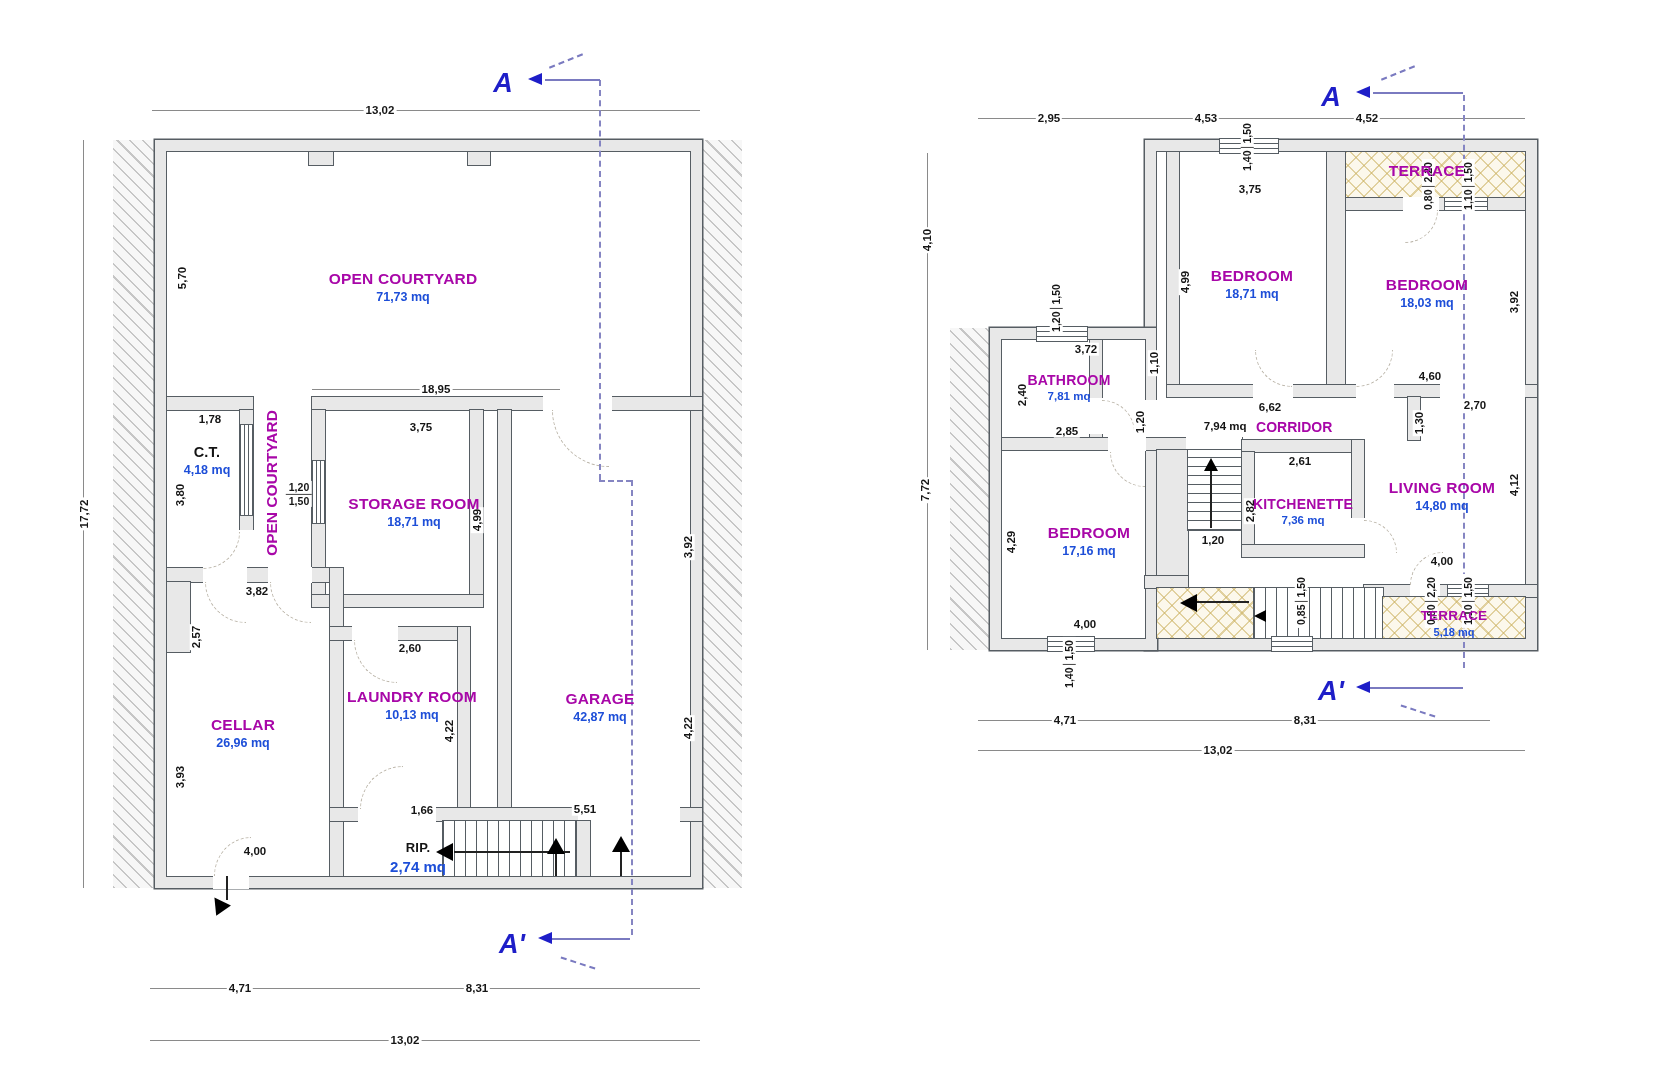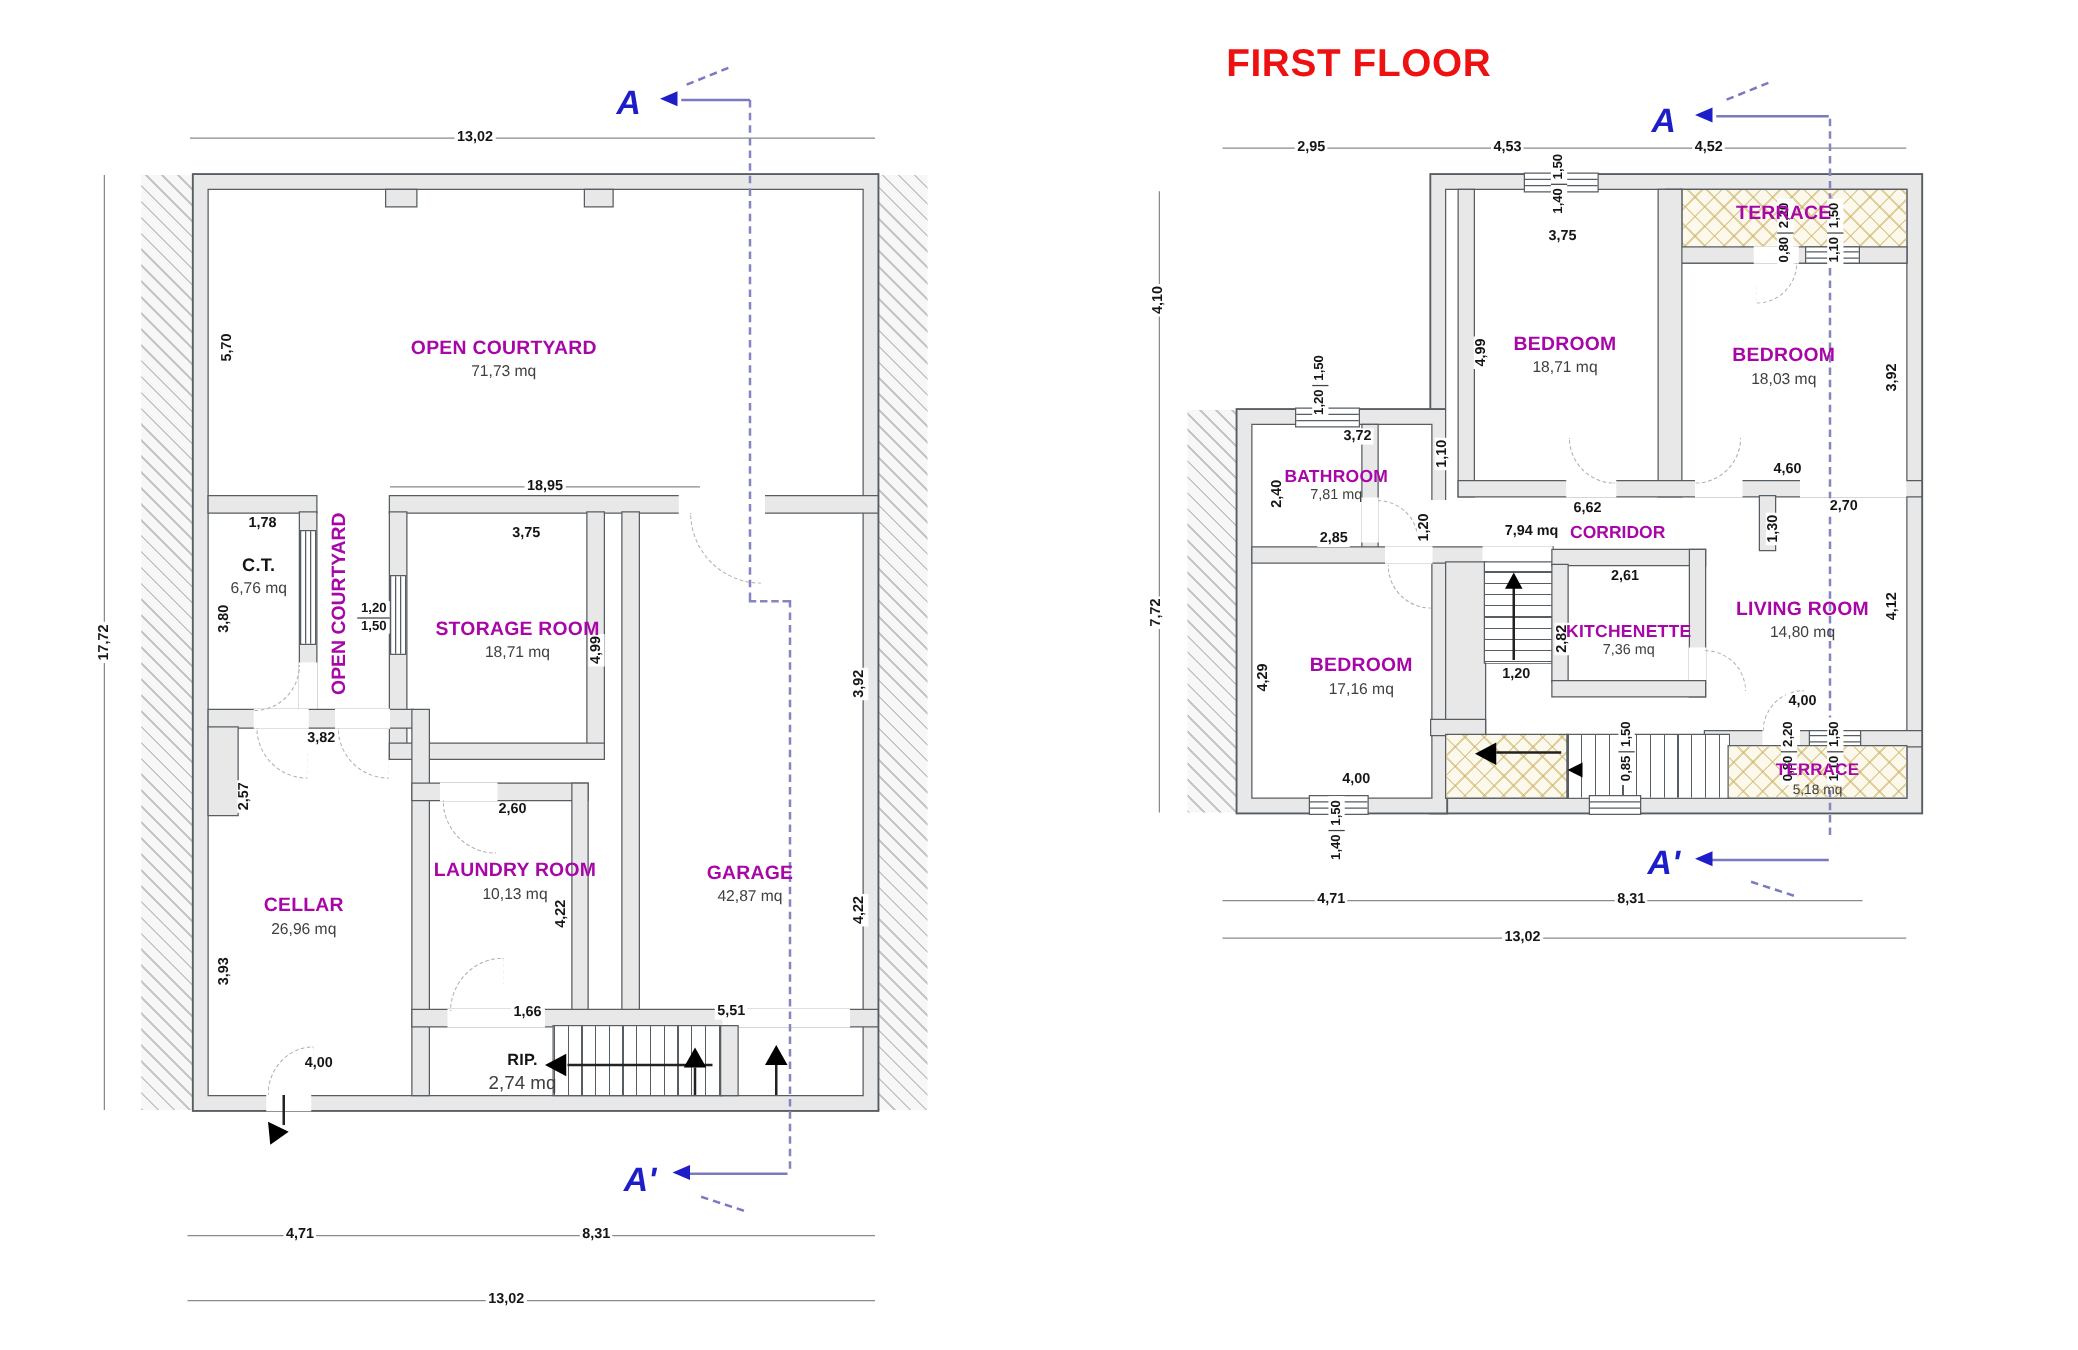--- a/index.html
+++ b/index.html
@@ -20,21 +20,21 @@
   .dv{transform:translate(-50%,-50%) rotate(-90deg)}
   .dpv{position:absolute;transform:translate(-50%,-50%) rotate(-90deg);display:flex;align-items:center;font-size:10.5px;font-weight:bold;background:#fff;white-space:nowrap;line-height:1;z-index:30}
   .dpv span{padding:1px 3px}
   .dpv span:first-child{border-right:1px solid #444}
   .frac{position:absolute;transform:translate(-50%,-50%);font-size:10.5px;font-weight:bold;background:#fff;text-align:center;line-height:1.2;z-index:30}
   .frac span{display:block;padding:0 3px}
   .frac span:last-child{border-top:1px solid #444}
   .tag{position:absolute;transform:translate(-50%,-50%);text-align:center;line-height:1.3;white-space:nowrap;z-index:30}
   .rn{font-weight:bold;font-size:15.5px;color:#a807a8;letter-spacing:.2px;display:block}
   .rn.black{color:#141414;font-size:14.5px}
-  .ra{font-weight:normal;font-size:12.5px;color:#404040;display:block}
+  .ra{font-weight:bold;font-size:12.5px;color:#1d4ed8;display:block}
   .vtag{position:absolute;transform:translate(-50%,-50%) rotate(-90deg);font-weight:bold;font-size:15.5px;color:#a807a8;white-space:nowrap;z-index:30}
   .title{position:absolute;transform:translate(-50%,-50%);font-size:31px;font-weight:bold;color:#ee1111;letter-spacing:.5px;white-space:nowrap;z-index:40}
   .mark{position:absolute;transform:translate(-50%,-50%);font-size:27px;font-weight:bold;font-style:italic;color:#1e1ec8;white-space:nowrap;z-index:40}
   .dl{position:absolute;background:#8a8a8a;z-index:5}
   .sect{position:absolute;border-left:2px dashed #8585c2;z-index:20}
   .secth{position:absolute;border-top:2px dashed #8585c2;z-index:20}
   .ldr{position:absolute;background:#7a7ac0;z-index:20}
   .ldrd{position:absolute;border-top:2px dashed #7a7ac0;z-index:20}
   .ahead{position:absolute;width:0;height:0;border-top:6px solid transparent;border-bottom:6px solid transparent;border-right:14px solid #1e1ec8;z-index:21}
   .arc{position:absolute;z-index:12}
@@ -147,21 +147,21 @@
   <div class="dh" style="left:477px;top:988px">8,31</div>
   <div class="dh" style="left:405px;top:1040px">13,02</div>
 
   <div class="tag" style="left:403px;top:287px">
     <span class="rn">OPEN COURTYARD</span>
     <span class="ra">71,73 mq</span>
   </div>
   <div class="vtag" style="left:272px;top:483px">OPEN COURTYARD</div>
   <div class="tag" style="left:207px;top:461px">
     <span class="rn black">C.T.</span>
-    <span class="ra">6,76 mq</span>
+    <span class="ra">4,18 mq</span>
   </div>
   <div class="tag" style="left:414px;top:512px">
     <span class="rn">STORAGE ROOM</span>
     <span class="ra">18,71 mq</span>
   </div>
   <div class="tag" style="left:243px;top:733px">
     <span class="rn">CELLAR</span>
     <span class="ra">26,96 mq</span>
   </div>
   <div class="tag" style="left:412px;top:705px">
@@ -170,21 +170,20 @@
   </div>
   <div class="tag" style="left:600px;top:707px">
     <span class="rn">GARAGE</span>
     <span class="ra">42,87 mq</span>
   </div>
   <div class="tag" style="left:418px;top:858px">
     <span class="rn black" style="font-size:13px">RIP.</span>
     <span class="ra" style="font-size:15px">2,74 mq</span>
   </div>
 
-  <div class="title" style="left:1087px;top:51px">FIRST FLOOR</div>
 
   <div class="hatch" style="left:950px;top:328px;width:40px;height:322px"></div>
 
   <div class="shell" style="left:1145px;top:140px;width:392px;height:510px"></div>
   <div class="shell" style="left:990px;top:328px;width:167px;height:322px"></div>
   <div class="cav" style="left:1157px;top:152px;width:368px;height:486px"></div>
   <div class="cav" style="left:1002px;top:340px;width:143px;height:298px"></div>
   <div class="gap" style="left:1144px;top:400px;width:15px;height:44px"></div>
 
   <div class="tan" style="left:1345px;top:152px;width:180px;height:58px"></div>

